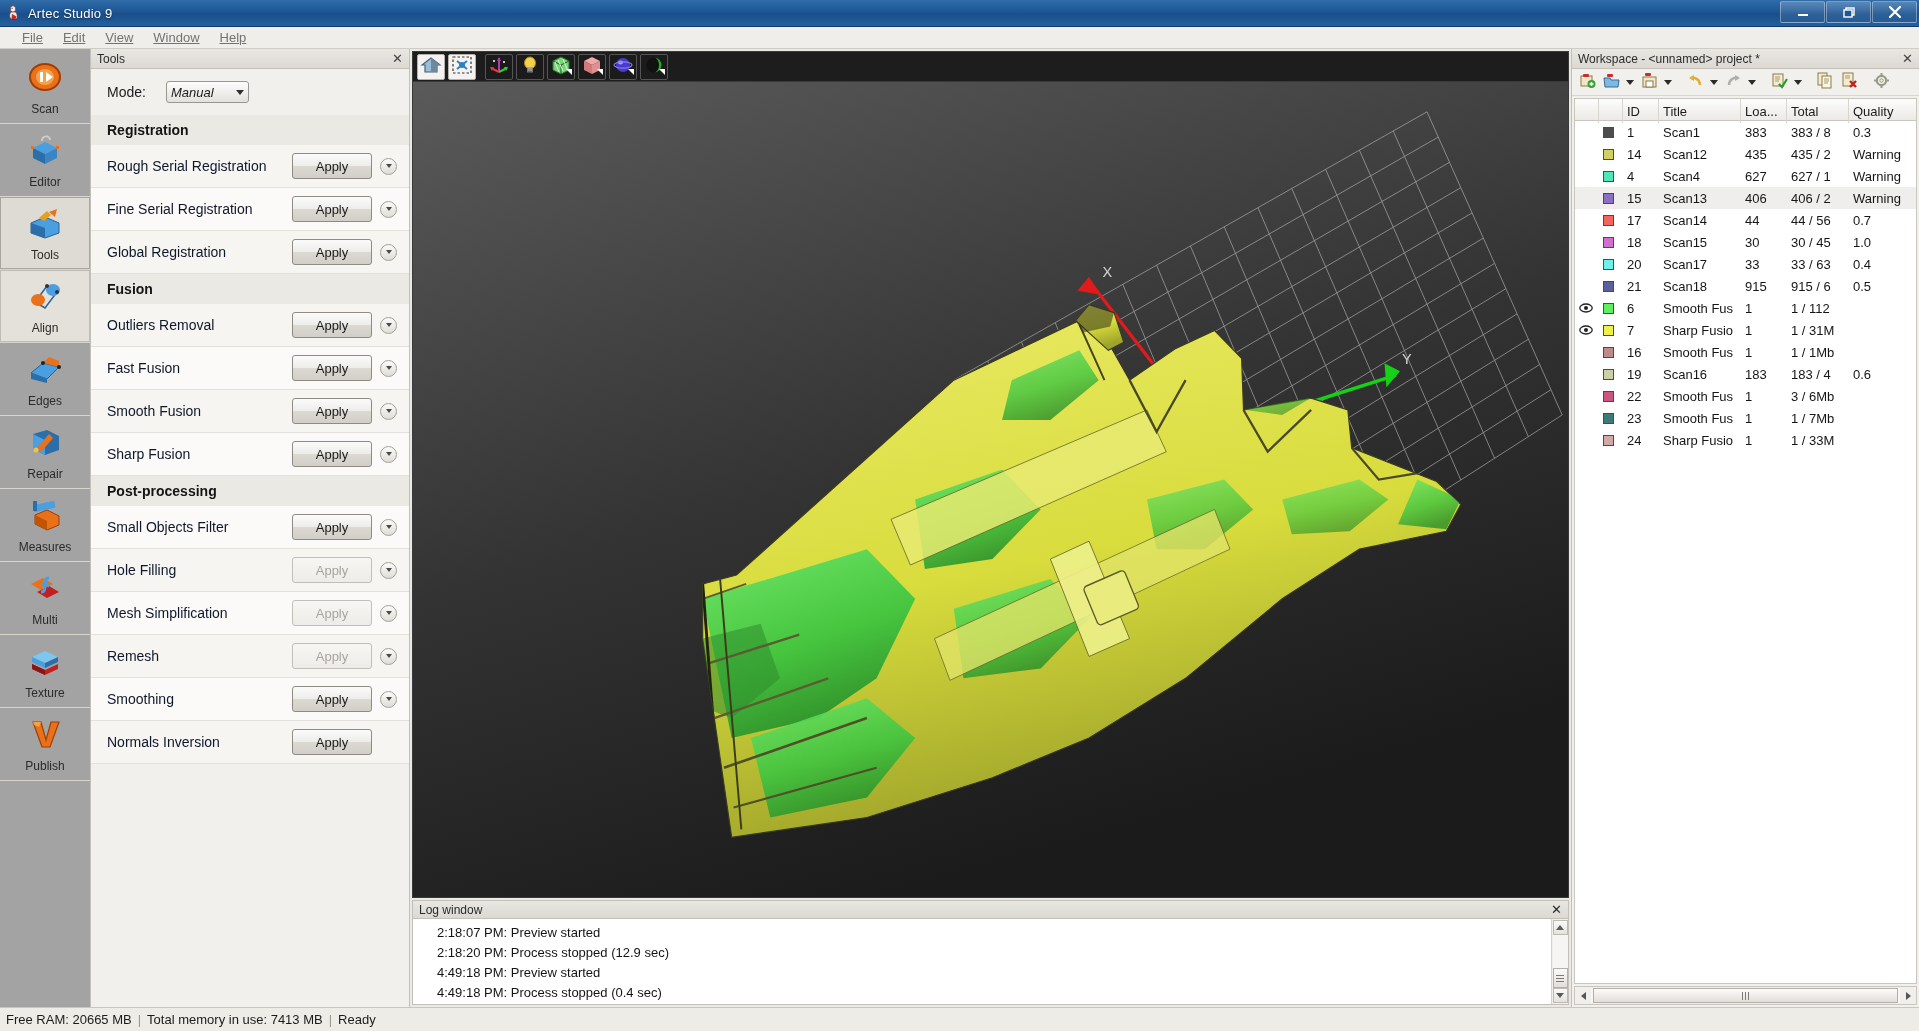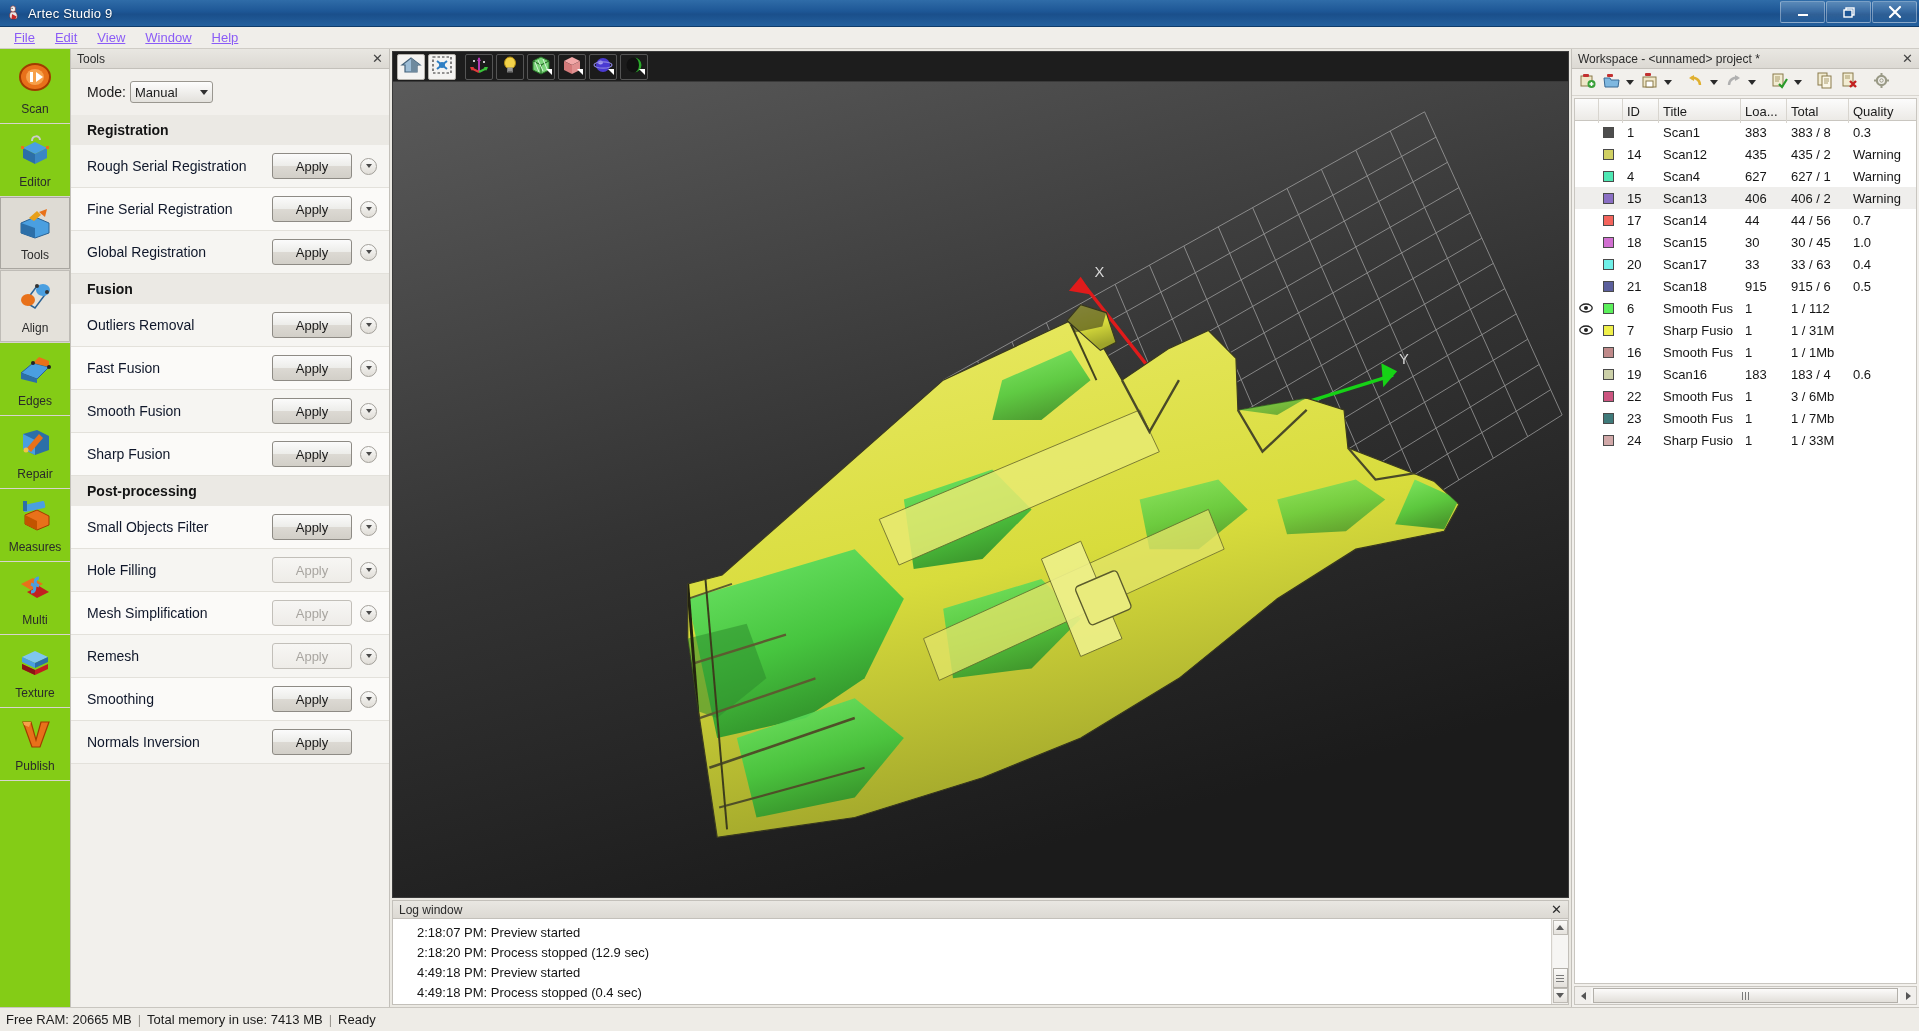--- a/index.html
+++ b/index.html
@@ -31,32 +31,32 @@
     width: 45px; height: 22px; display: flex; align-items: center; justify-content: center;
     background: linear-gradient(180deg, rgba(255,255,255,.22), rgba(255,255,255,.02));
     border: 1px solid rgba(255,255,255,.35); border-radius: 2px;
     color: #fff; font-size: 14px; cursor: pointer;
   }
   .win-btn.close { background: linear-gradient(180deg, rgba(255,255,255,.20), rgba(255,255,255,.02)); }
 
   
   .menubar {
     height: 22px; flex: none; background: #f0eeea;
-    display: flex; align-items: center; padding-left: 4px;
-    border-bottom: 1px solid #cfccc6; font-size: 13px; color: #8b5cf6;
+    display: flex; align-items: center; padding-left: 12px;
+    border-bottom: 1px solid #cfccc6; font-size: 13px; color: #737373;
   }
   .menu-item { padding: 2px 10px; cursor: default; }
   .menu-item u { text-decoration: underline; }
 
   
   .body-row { flex: 1; display: flex; min-height: 0; background: #ebe9e3; }
 
   
   .rail {
-    width: 71px; flex: none; background: #84cc16;
+    width: 91px; flex: none; background: #a3a3a3;
     border-right: 1px solid #c3c0ba; display: flex; flex-direction: column;
     padding-top: 2px;
   }
   .rail-item {
     height: 73px; display: flex; flex-direction: column; align-items: center; justify-content: center;
     border-bottom: 1px solid #d7d4ce; cursor: pointer; position: relative;
   }
   .rail-item.active { background: #dedbd4; box-shadow: inset 0 0 0 1px #a9a6a0; }
   .rail-item.hot { background: #e4e1da; box-shadow: inset 0 0 0 1px #bfbcb6; }
   .rail-label { font-size: 12px; color: #2a2a2a; margin-top: 3px; }
@@ -66,27 +66,27 @@
   .tools {
     width: 319px; flex: none; background: #f2f0ec;
     border-right: 1px solid #c3c0ba; display: flex; flex-direction: column;
   }
   .panel-head {
     height: 20px; background: linear-gradient(180deg,#e9e7e2,#dcd9d3);
     border-bottom: 1px solid #c3c0ba; display: flex; align-items: center;
     padding: 0 6px; font-size: 12px; color: #2b2b2b; position: relative;
   }
   .panel-head .x { margin-left: auto; cursor: pointer; font-size: 13px; color: #444; line-height: 1; }
-  .mode-row { display: flex; align-items: center; gap: 4px; padding: 12px 0 12px 16px; }
+  .mode-row { display: flex; align-items: center; gap: 20px; padding: 12px 0 12px 16px; }
   .mode-label { font-size: 14px; color: #1b1b1b; }
   .combo {
     width: 83px; height: 22px; display: flex; align-items: center;
     background: linear-gradient(180deg,#fdfdfd,#e3e1dc);
     border: 1px solid #9a9790; border-radius: 3px; padding: 0 4px;
-    font-size: 13px; color: #1b1b1b; cursor: pointer; position: relative;
+    font-size: 13px; color: #1b1b1b; cursor: pointer; position: relative; font-style: italic;
   }
   .combo .arrow {
     margin-left: auto; width: 0; height: 0;
     border-left: 4px solid transparent; border-right: 4px solid transparent;
     border-top: 5px solid #303030;
   }
   .group-title {
     font-size: 14px; font-weight: bold; color: #141414;
     padding: 7px 0 7px 16px; background: #ebe9e4;
   }

